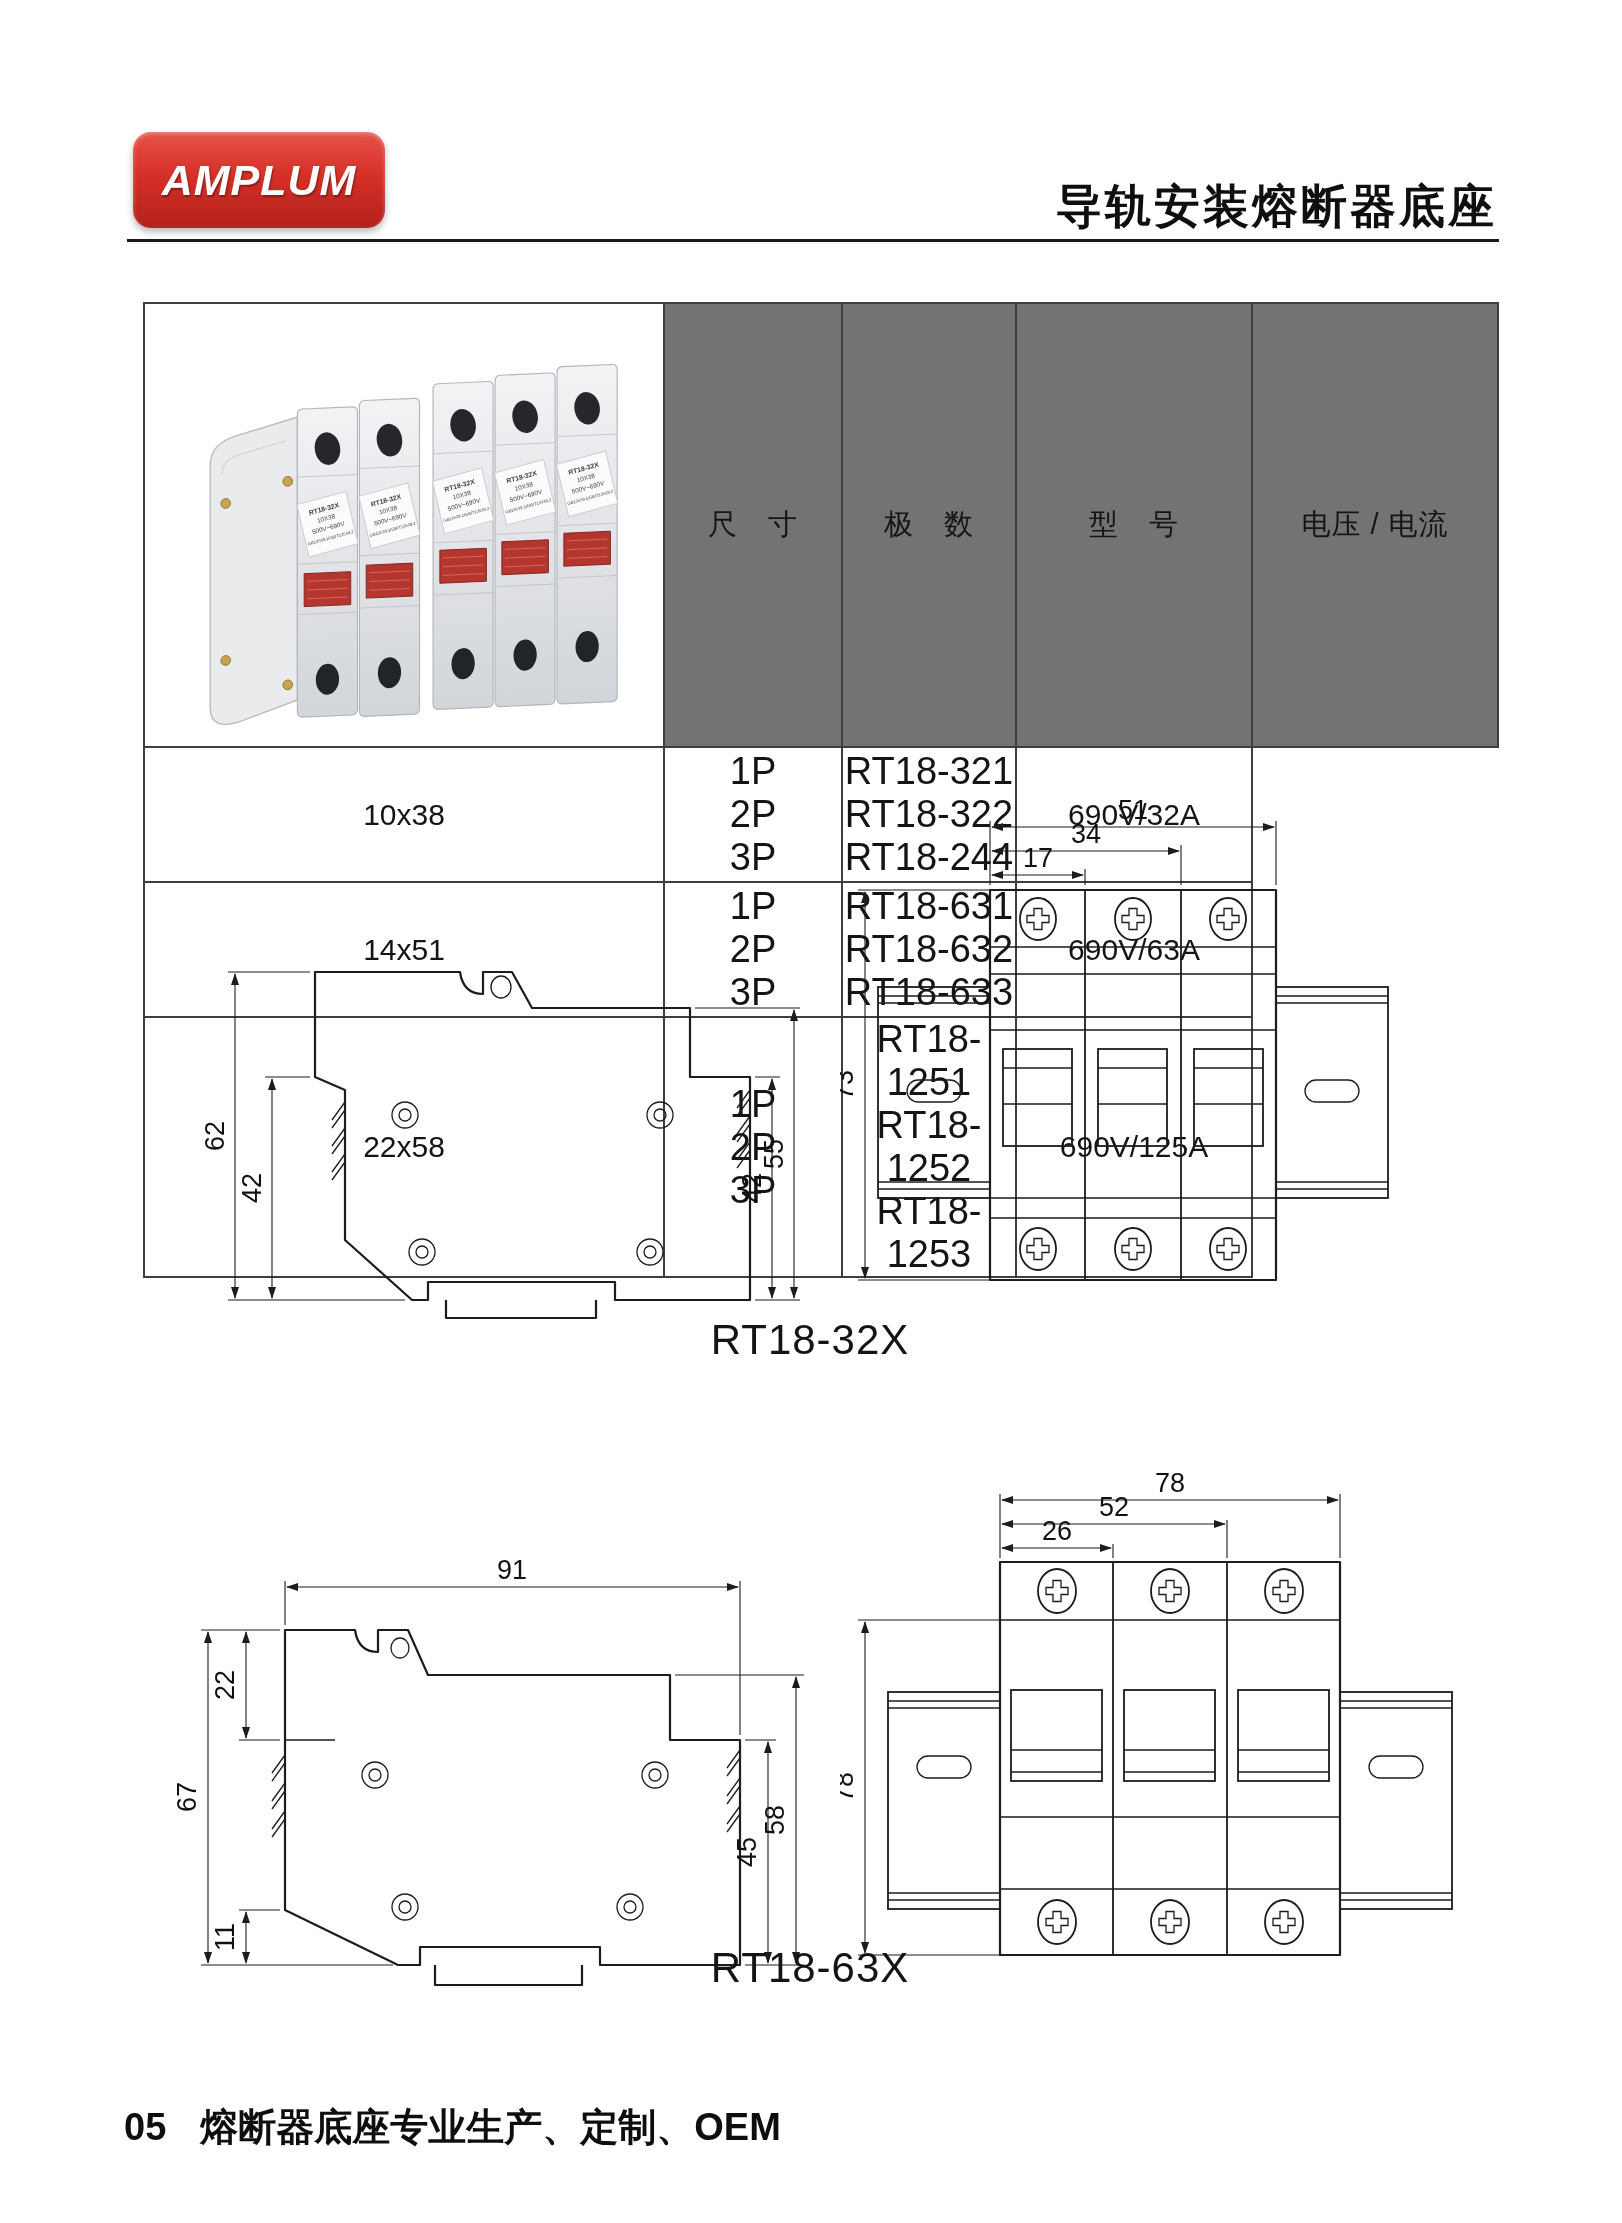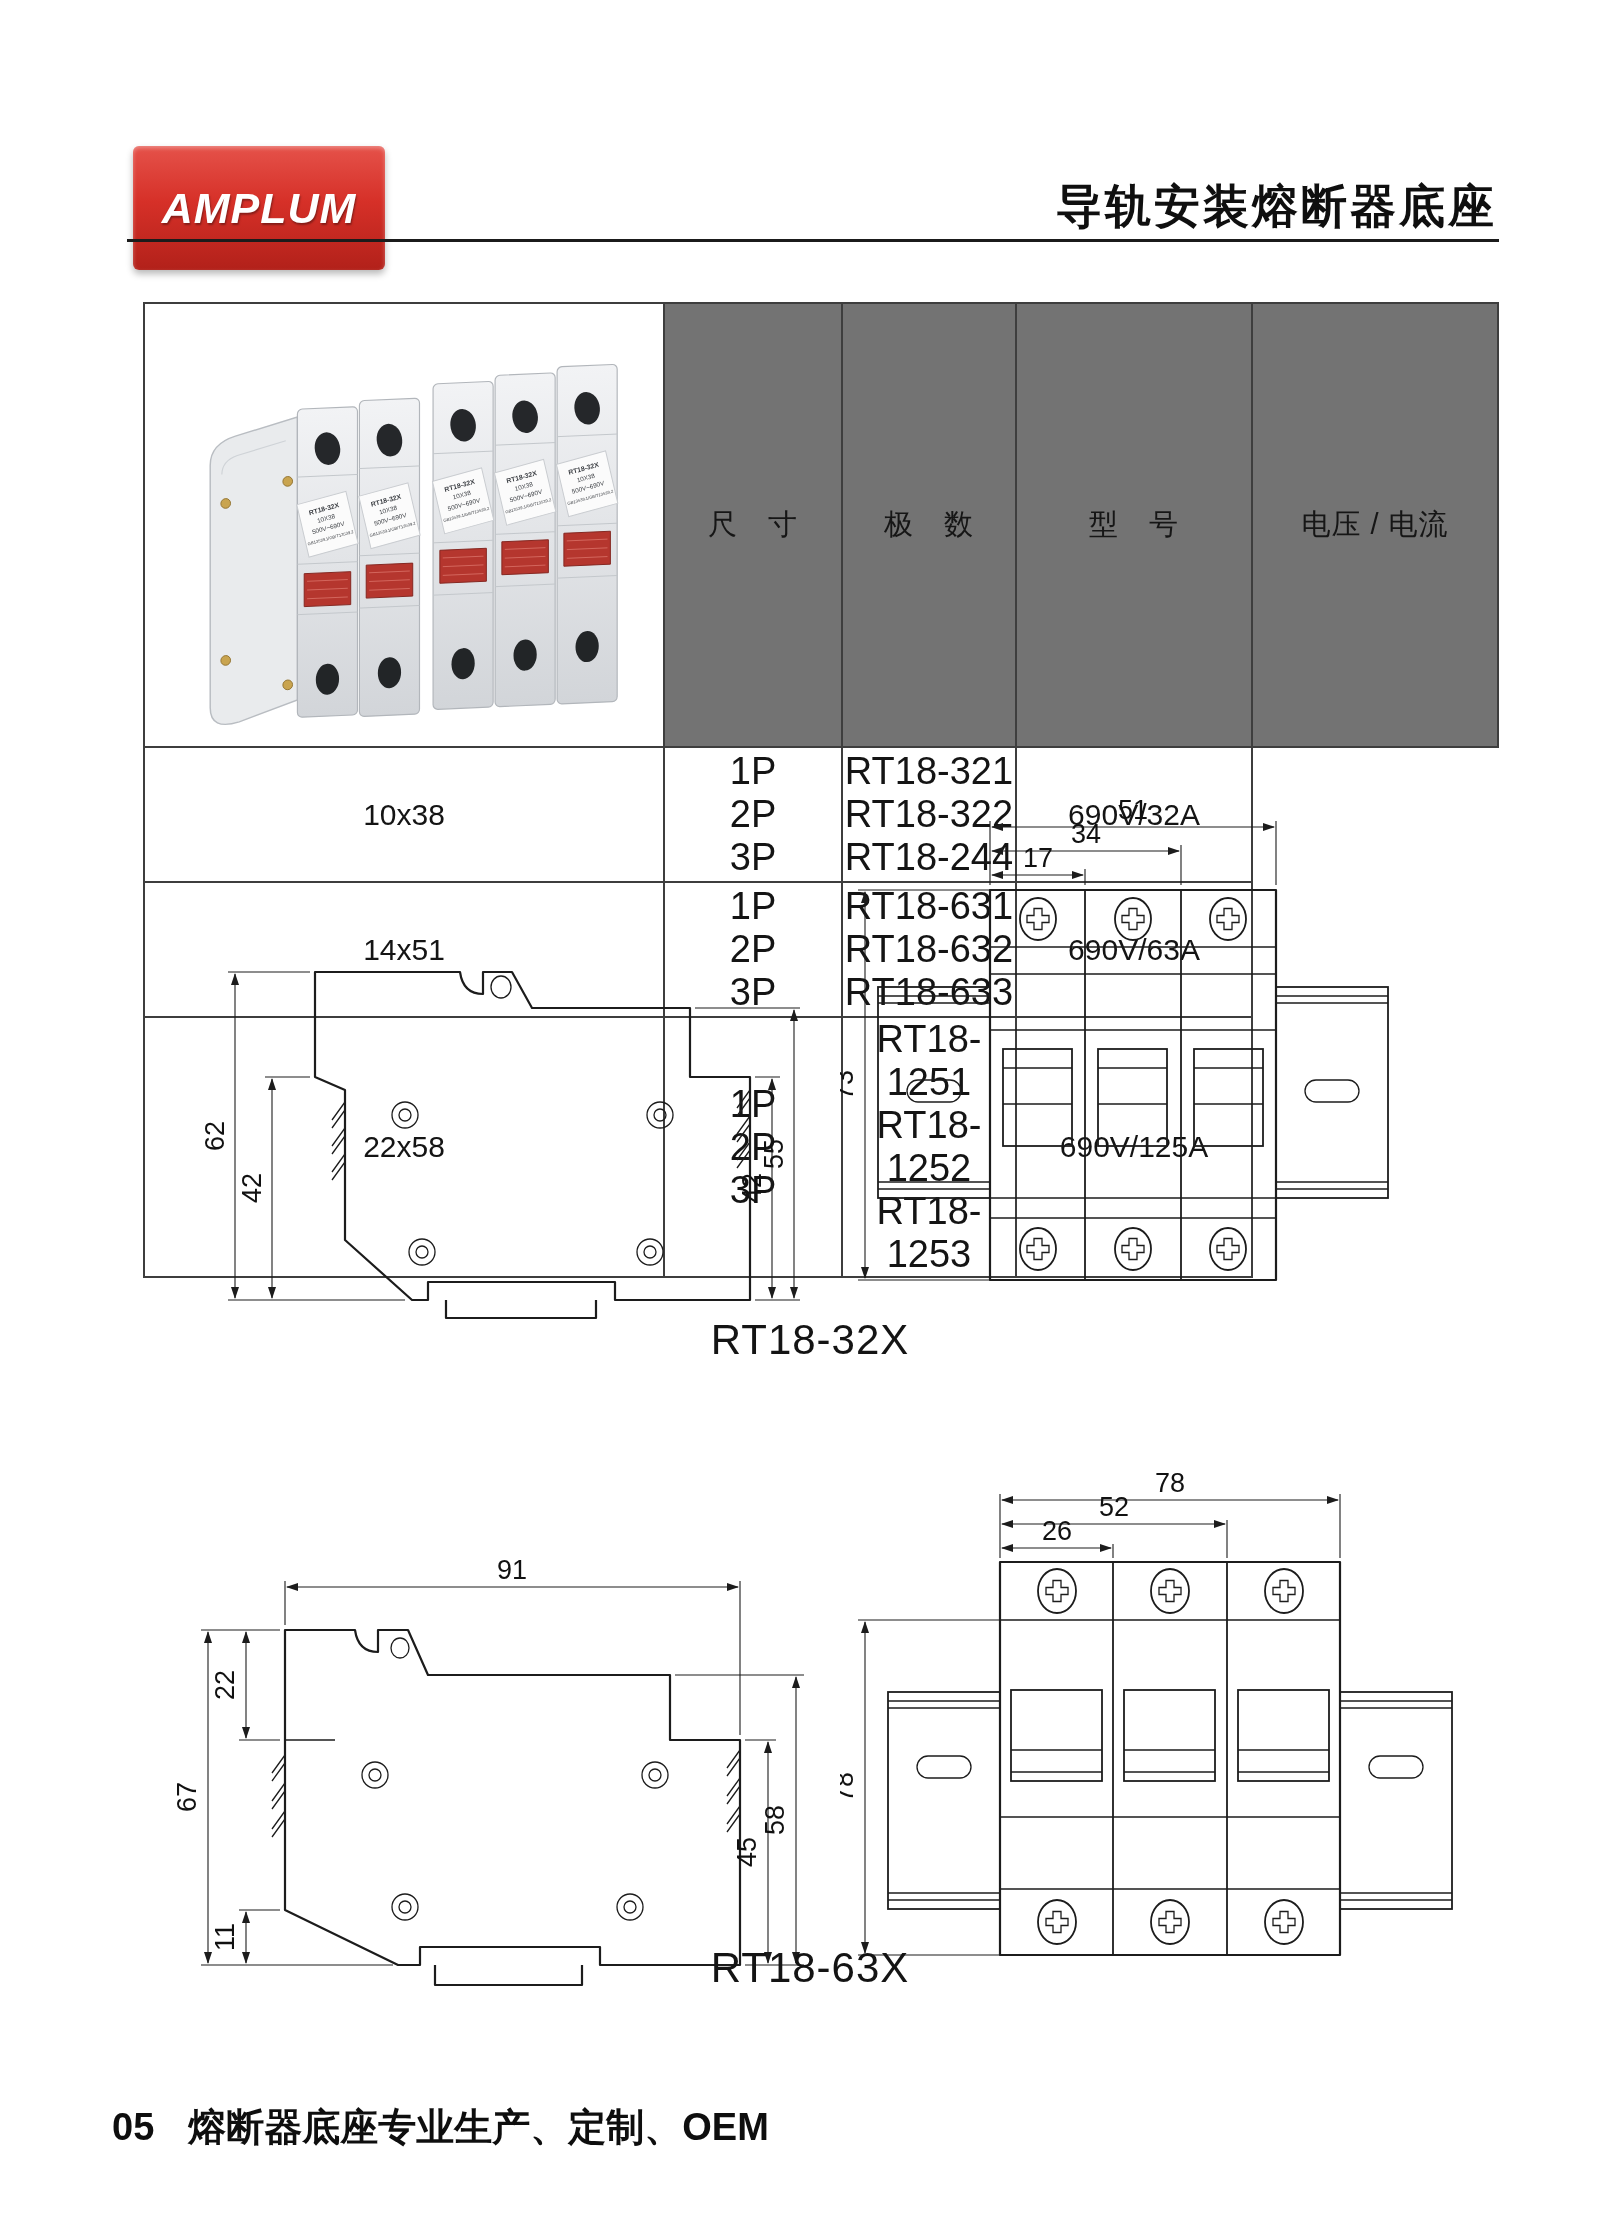--- a/index.html
+++ b/index.html
@@ -1,23 +1,23 @@
 <!DOCTYPE html>
 <html><head>
 <meta charset="utf-8">
 <style>
   html,body{margin:0;padding:0;background:#f2f2f2;}
   .page{position:relative;width:1622px;height:2223px;background:#ffffff;margin:0 auto;
         font-family:"Liberation Sans",sans-serif;overflow:hidden;color:#111;}
 
   
-  .logo{position:absolute;left:133px;top:132px;width:252px;height:124px;border-radius:6px;
+  .logo{position:absolute;left:133px;top:132px;width:252px;height:96px;border-radius:18px;
         background:linear-gradient(180deg,#e5524a 0%,#d63028 45%,#b2211a 100%);
         box-shadow:0 4px 7px rgba(0,0,0,.28), inset 0 2px 4px rgba(255,255,255,.35);
-        display:flex;align-items:center;justify-content:center;margin-top:14px;}
+        display:flex;align-items:center;justify-content:center;}
   .logo span{color:#fff;font-style:italic;font-weight:bold;font-size:43px;letter-spacing:1px;
         text-shadow:1px 2px 2px rgba(0,0,0,.35);}
   .page-title{position:absolute;top:176px;right:125px;font-size:46px;font-weight:700;
         letter-spacing:3px;color:#0f0f0f;}
   .rule{position:absolute;left:127px;top:239px;width:1372px;height:3px;background:#1b1b1b;}
 
   
   table.spec{position:absolute;left:143px;top:302px;width:1354px;border-collapse:collapse;
         table-layout:fixed;}
   .spec th,.spec td{border:2px solid #3e3e3e;text-align:center;vertical-align:middle;padding:0;}
@@ -34,21 +34,21 @@
   .dwg-label{position:absolute;width:340px;text-align:center;font-size:42px;color:#141414;
         letter-spacing:1px;}
   svg .outline{fill:none;stroke:#1c1c1c;stroke-width:2.2;stroke-linejoin:round;}
   svg .mid{fill:none;stroke:#1c1c1c;stroke-width:1.8;}
   svg .thin{fill:none;stroke:#1c1c1c;stroke-width:1.3;}
   svg .dim{fill:none;stroke:#1c1c1c;stroke-width:1.1;}
   svg .dimtxt{font-family:"Liberation Sans",sans-serif;font-size:27px;fill:#111;}
   svg .tinytxt{font-family:"Liberation Sans",sans-serif;fill:#3a3d42;}
 
   
-  .footer{position:absolute;left:112px;top:2102px;display:flex;align-items:baseline;gap:34px;
+  .footer{position:absolute;left:124px;top:2102px;display:flex;align-items:baseline;gap:34px;
         font-size:38px;font-weight:600;color:#0e0e0e;}
 </style>
 </head>
 <body>
 
 <div class="page">
 
   <div class="logo">
     <span>AMPLUM</span>
   </div>

